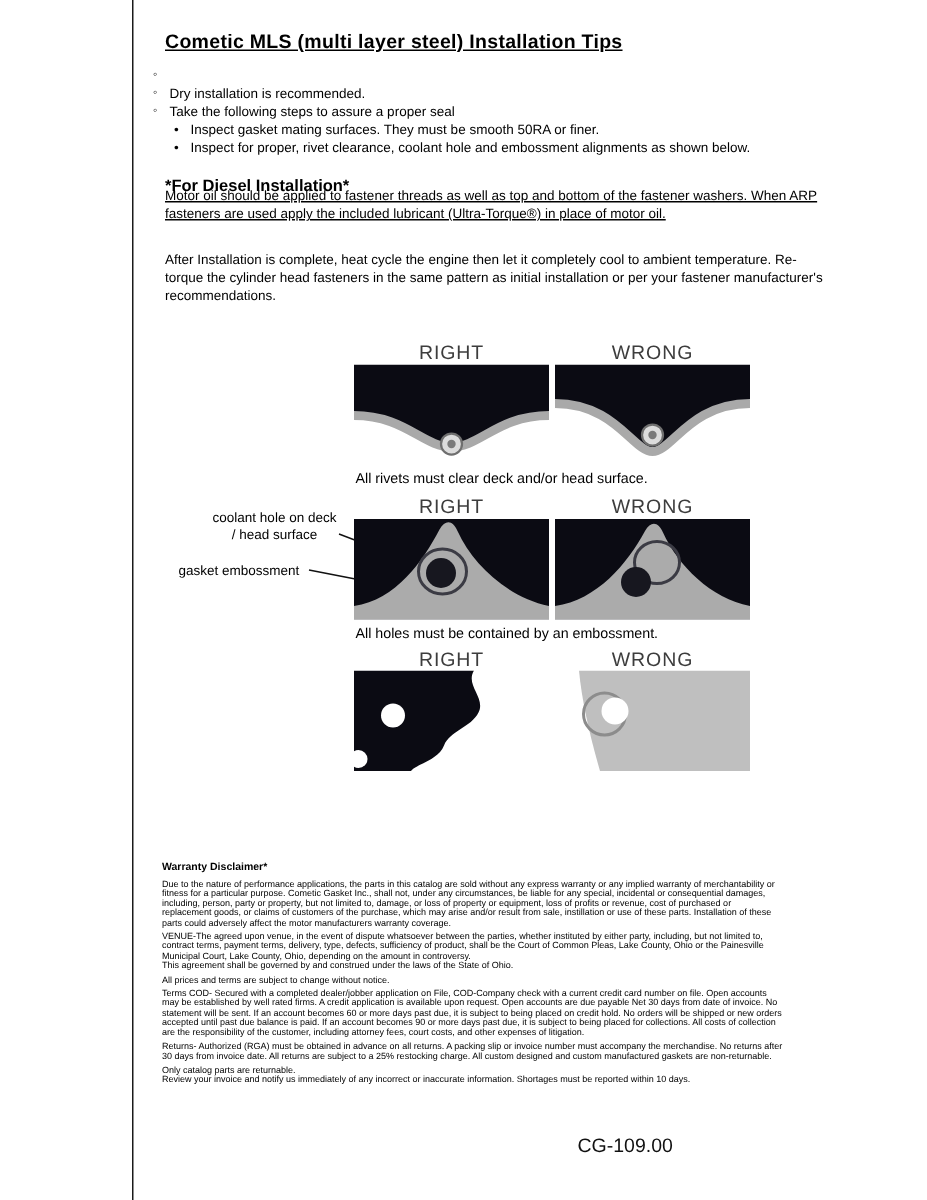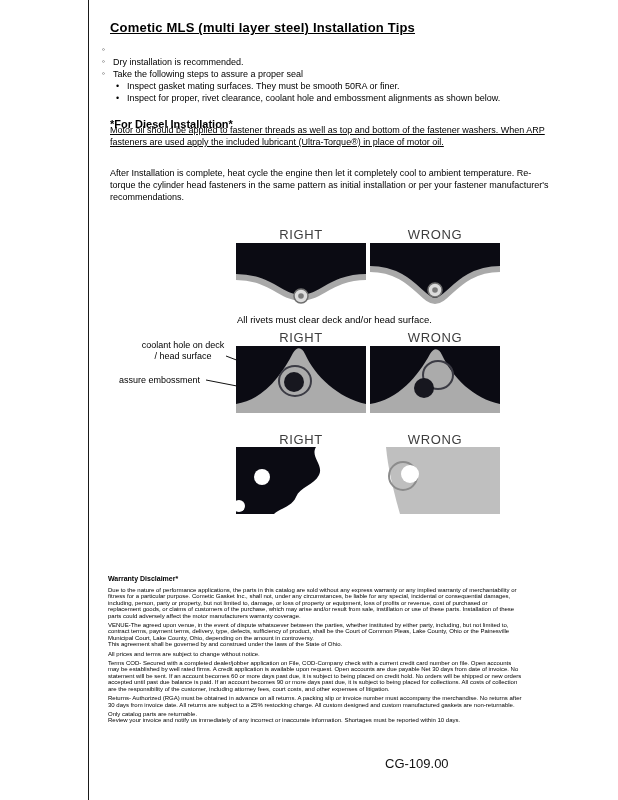--- a/index.html
+++ b/index.html
@@ -98,38 +98,39 @@
     <path d="M0,26 C40,26 52,58 65,58 C78,58 90,26 130,26" fill="none" stroke="#a9a9a9" stroke-width="6"></path>
     <circle cx="65" cy="47" r="7" fill="#dcdcdc" stroke="#6f6f6f" stroke-width="1.5"></circle>
     <circle cx="65" cy="47" r="2.8" fill="#7a7a7a"></circle>
   </svg>
   <div class="caption" style="left:237px; top:314px;">All rivets must clear deck and/or head surface.</div>
 
   <div class="dlabel" style="left:236px; top:330px;">RIGHT</div>
   <div class="dlabel" style="left:370px; top:330px;">WRONG</div>
 
   <div class="anno" style="left:141px; top:340px; width:84px;">coolant hole on deck / head surface</div>
-  <div class="anno" style="left:119px; top:375px;">assure embossment</div>
+  <div class="anno" style="left:119px; top:375px;">gasket embossment</div>
   <svg class="leads" style="left:120px; top:336px; width:180px; height:64px;" viewBox="0 0 180 64">
     <line x1="106" y1="20" x2="174" y2="46" stroke="#111" stroke-width="1"></line>
     <line x1="86" y1="44" x2="158" y2="58" stroke="#111" stroke-width="1"></line>
   </svg>
 
   <svg class="panel" style="left:236px; top:346px;" viewBox="0 0 130 67">
     <rect width="130" height="67" fill="#0b0b13"></rect>
     <path d="M0,67 L0,58 C28,54 46,28 57,7 C61,0 66,1 69,8 C79,30 102,52 130,58 L130,67 Z" fill="#ababab"></path>
     <ellipse cx="59" cy="35" rx="16" ry="15" fill="none" stroke="#3b3b44" stroke-width="2"></ellipse>
     <circle cx="58" cy="36" r="10" fill="#17171f"></circle>
   </svg>
   <svg class="panel" style="left:370px; top:346px;" viewBox="0 0 130 67">
     <rect width="130" height="67" fill="#0b0b13"></rect>
     <path d="M0,67 L0,58 C28,54 48,30 60,8 C64,1 69,2 72,9 C82,31 104,53 130,58 L130,67 Z" fill="#ababab"></path>
     <ellipse cx="68" cy="29" rx="15" ry="14" fill="none" stroke="#3b3b44" stroke-width="2"></ellipse>
     <circle cx="54" cy="42" r="10" fill="#17171f"></circle>
   </svg>
+  <div class="caption" style="left:237px; top:417px;">All holes must be contained by an embossment.</div>
 
   <div class="dlabel" style="left:236px; top:432px;">RIGHT</div>
   <div class="dlabel" style="left:370px; top:432px;">WRONG</div>
 
   <svg class="panel" style="left:236px; top:447px;" viewBox="0 0 130 67">
     <rect width="130" height="67" fill="#ffffff"></rect>
     <path d="M0,0 L80,0 C74,10 88,18 83,28 C78,38 64,40 60,50 C56,60 42,62 38,67 L0,67 Z" fill="#0b0b13"></path>
     <circle cx="26" cy="30" r="8" fill="#ffffff"></circle>
     <circle cx="3" cy="59" r="6" fill="#ffffff"></circle>
   </svg>

